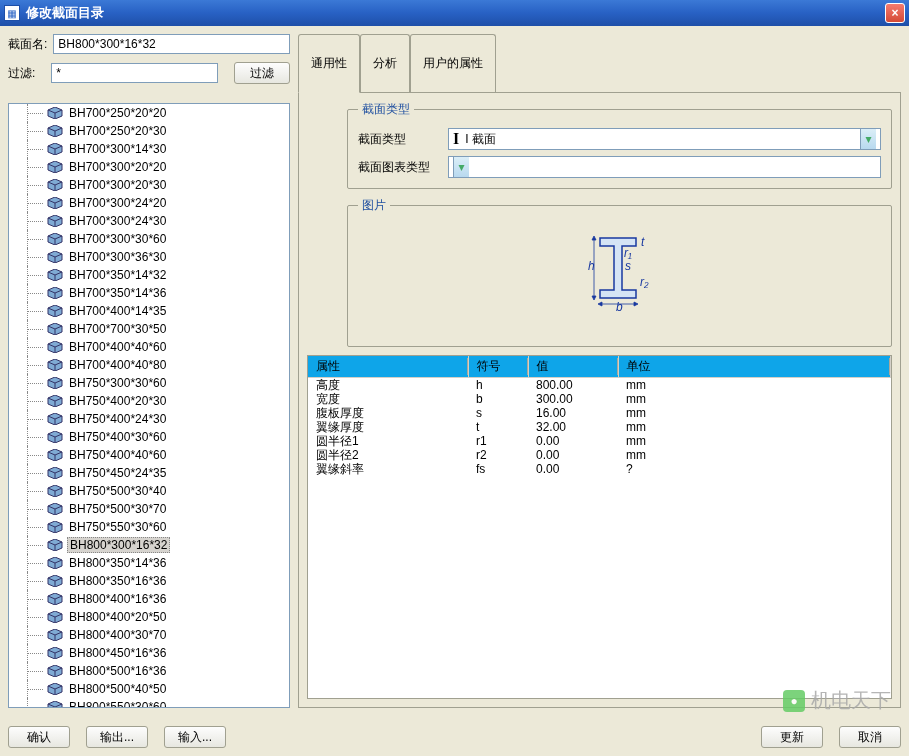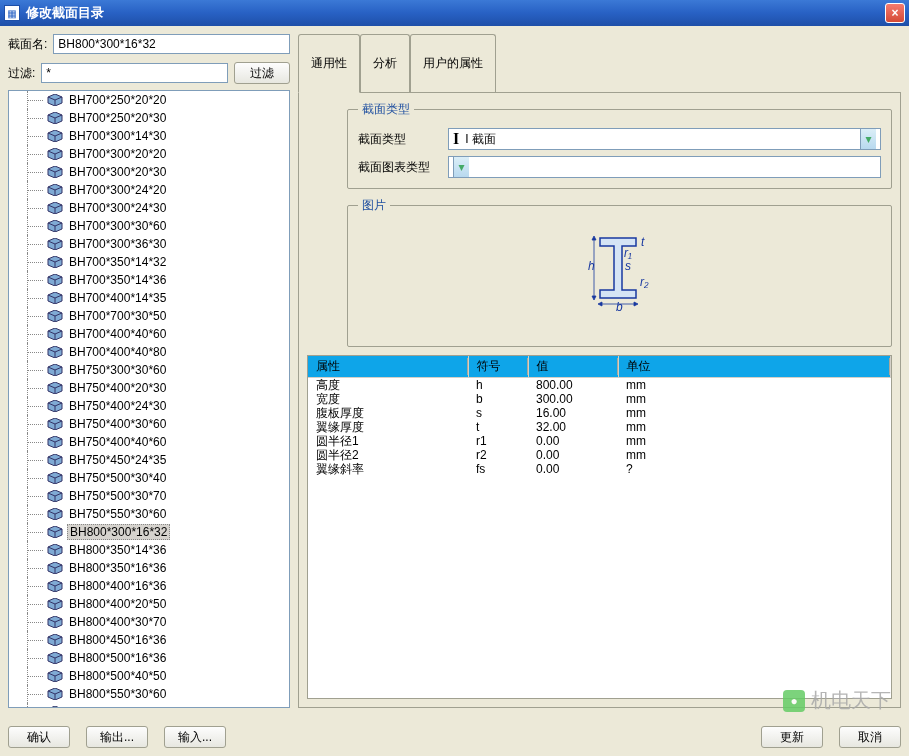--- a/index.html
+++ b/index.html
@@ -9,21 +9,21 @@
 .titlebar .title-icon { width: 16px; height: 16px; background: #fff; margin-right: 6px; display: inline-flex; align-items: center; justify-content: center; color: #2861c4; font-size: 10px; border: 1px solid #1e4fa8; }
 .titlebar .title-text { flex: 1; font-weight: bold; font-size: 13px; }
 .titlebar .close-btn { width: 20px; height: 20px; background: linear-gradient(to bottom, #f57b6f, #d44a36); border: 1px solid #fff; border-radius: 3px; color: #fff; display: flex; align-items: center; justify-content: center; font-weight: bold; font-size: 13px; cursor: pointer; }
 
 .dialog-body { padding: 8px; display: flex; gap: 8px; height: calc(756px - 26px - 40px); }
 
 .left-panel { width: 282px; display: flex; flex-direction: column; }
 .field-row { display: flex; align-items: center; margin-bottom: 8px; gap: 6px; }
 .field-row label { white-space: nowrap; }
 .field-row input[type=text] { flex: 1; border: 1px solid #7f9db9; padding: 2px 4px; height: 20px; background: #fff; }
-.filter-row { display: flex; align-items: center; gap: 6px; margin-bottom: 6px; }
+.filter-row { display: flex; align-items: center; gap: 16px; margin-bottom: 19px; }
 .filter-row input { flex: 1; border: 1px solid #7f9db9; padding: 2px 4px; height: 20px; background: #fff; }
 .filter-row button, .btn { background: linear-gradient(to bottom, #fdfdfd, #e7e7e0); border: 1px solid #a0a090; border-radius: 3px; padding: 2px 10px; height: 22px; cursor: pointer; min-width: 56px; }
 
 .tree-container { flex: 1; border: 1px solid #7f9db9; background: #fff; overflow-y: scroll; position: relative; }
 .tree-container::-webkit-scrollbar { width: 16px; }
 .tree-container::-webkit-scrollbar-track { background: #f1efe2; border-left: 1px solid #d4d0c8; }
 .tree-container::-webkit-scrollbar-thumb { background: linear-gradient(to right, #e8e6d8, #d4d0c4); border: 1px solid #b0ad9c; border-radius: 2px; }
 .tree-container::-webkit-scrollbar-button { background: #ece9d8; border: 1px solid #b0ad9c; height: 16px; }
 
 .tree-item { display: flex; align-items: center; height: 18px; padding-left: 38px; white-space: nowrap; cursor: pointer; position: relative; }

